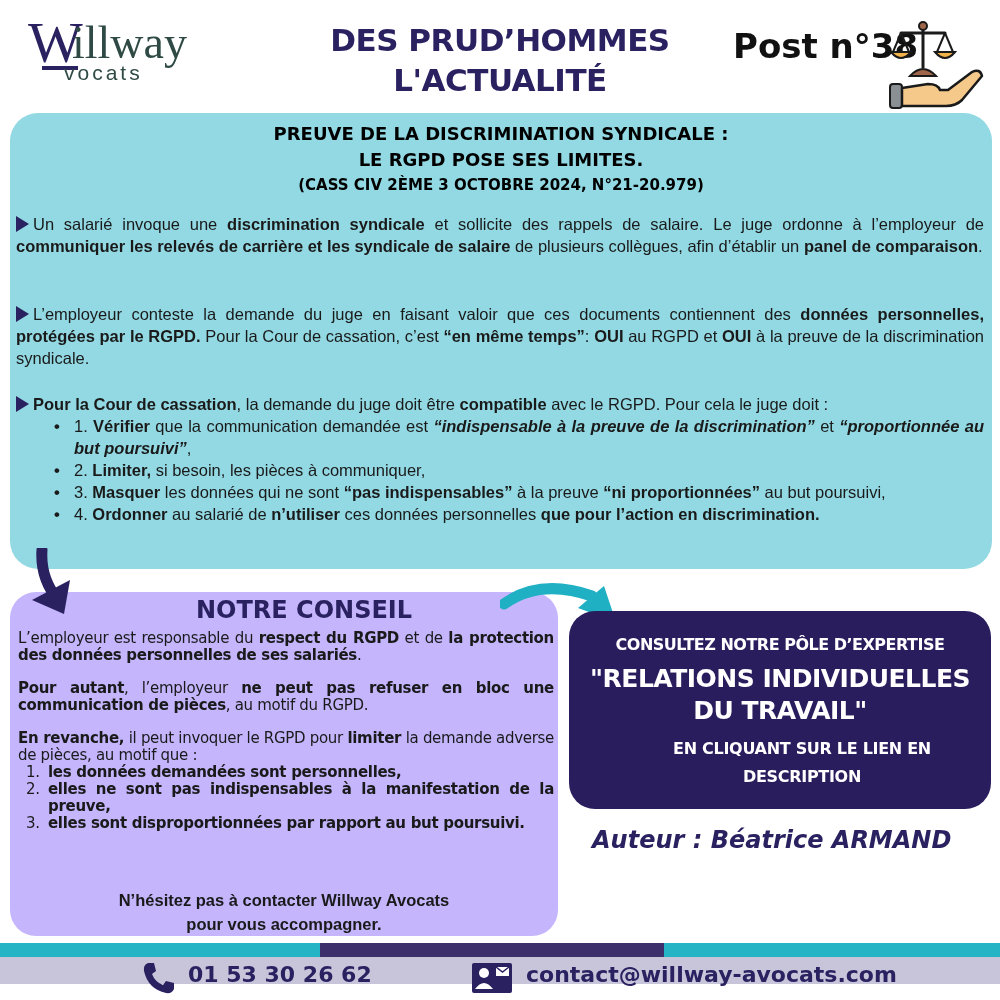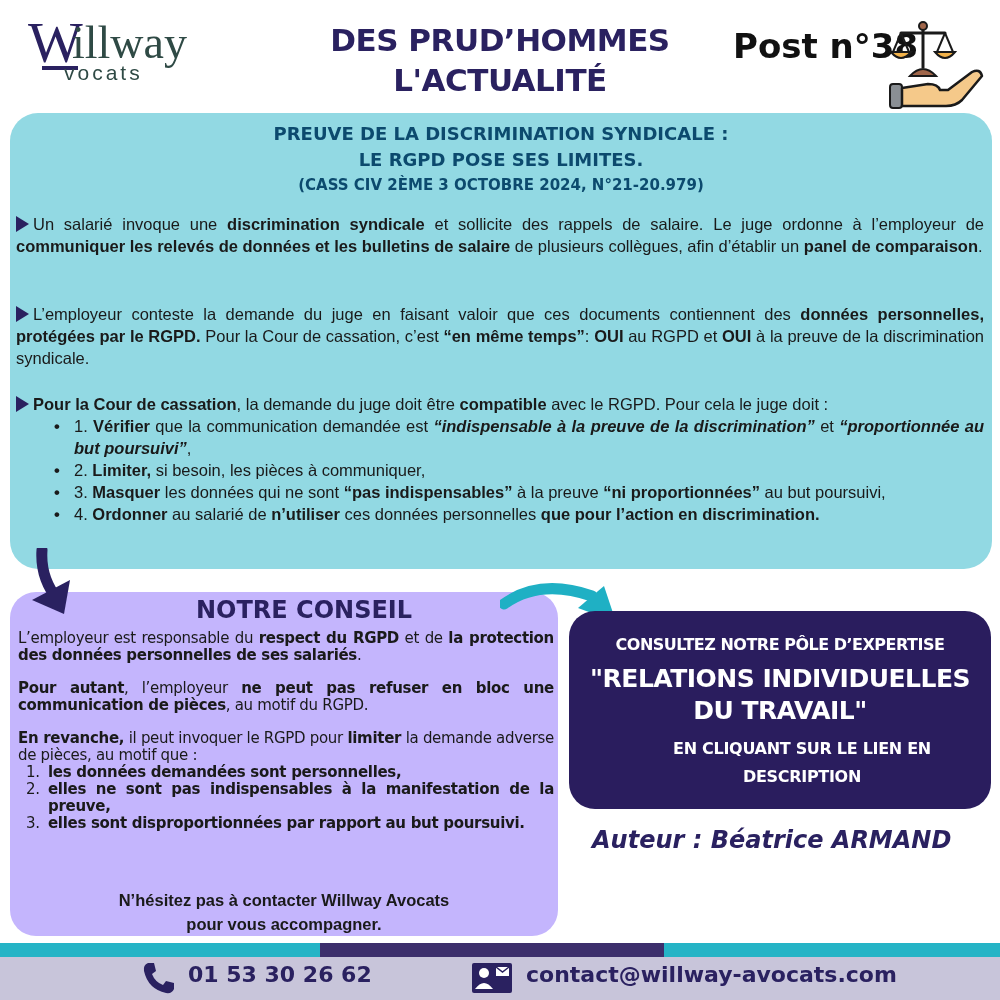--- a/index.html
+++ b/index.html
@@ -12,21 +12,21 @@
   .logo .illway { position: absolute; left: 44px; top: 6px; font-family: "Liberation Serif", serif; font-size: 46px; color: #2f4a45; line-height: 1; }
   .logo .vocats { position: absolute; left: 36px; top: 48px; font-family: "Liberation Sans", sans-serif; font-size: 21px; color: #2f4a45; letter-spacing: 3px; line-height: 1; }
   .logo .a-cross { position: absolute; left: 14px; top: 52px; width: 36px; height: 4px; background: #2a2160; }
 
   .main-title { position: absolute; left: 290px; top: 20px; width: 420px; text-align: center; font-family: "DejaVu Sans", sans-serif; font-weight: bold; font-size: 31px; line-height: 40px; color: #2a2160; letter-spacing: -0.5px; }
   .post-num { position: absolute; left: 733px; top: 26px; font-family: "DejaVu Sans", sans-serif; font-weight: bold; font-size: 34px; color: #111; }
   .justice-icon { position: absolute; left: 888px; top: 18px; width: 100px; height: 92px; }
 
   
   .panel-top { position: absolute; left: 10px; top: 113px; width: 982px; height: 456px; background: #92d9e3; border-radius: 28px; }
-  .panel-title { position: absolute; left: 0; top: 8px; width: 100%; text-align: center; font-family: "DejaVu Sans", sans-serif; font-weight: bold; color: #0c4a6e; }
+  .panel-title { position: absolute; left: 0; top: 8px; width: 100%; text-align: center; font-family: "DejaVu Sans", sans-serif; font-weight: bold; color: #000000; }
   .panel-title .l1, .panel-title .l2 { font-size: 18px; line-height: 26px; display: block; }
   .panel-title .l3 { font-size: 15px; line-height: 24px; display: block; }
 
   .para { position: absolute; left: 6px; width: 968px; font-family: "Liberation Sans", sans-serif; font-size: 16.5px; line-height: 22px; color: #1a1a1a; text-align: justify; }
   .para .tri { display: inline-block; width: 0; height: 0; border-top: 8px solid transparent; border-bottom: 8px solid transparent; border-left: 13px solid #2a2160; margin-right: 4px; vertical-align: -2px; }
   .para b { font-weight: bold; }
   .p1 { top: 100px; }
   .p2 { top: 190px; }
   .p3 { top: 280px; }
   .bullets { list-style: none; margin-top: 0; padding-left: 38px; }
@@ -53,21 +53,21 @@
   .expertise .e2 { position: absolute; left: 0; top: 52px; width: 100%; font-size: 25px; line-height: 32px; letter-spacing: -0.5px; }
   .expertise .e3 { position: absolute; left: 0; top: 124px; width: 100%; font-size: 16px; line-height: 28px; letter-spacing: -0.3px; padding-left: 44px; }
 
   .author { position: absolute; left: 592px; top: 826px; font-family: "DejaVu Sans", sans-serif; font-weight: bold; font-style: italic; font-size: 24px; color: #2a2160; letter-spacing: 0px; }
 
   
   .stripe { position: absolute; top: 943px; height: 14px; }
   .stripe.s1 { left: 0; width: 320px; background: #25b4c6; }
   .stripe.s2 { left: 320px; width: 344px; background: #3c2f6c; }
   .stripe.s3 { left: 664px; width: 336px; background: #25b4c6; }
-  .footer { position: absolute; left: 0; top: 957px; width: 1000px; height: 43px; background: #c8c5da; }
+  .footer { position: absolute; left: 0; top: 957px; width: 1000px; height: 27px; background: #c8c5da; }
   .phone-icon { position: absolute; left: 142px; top: 4px; width: 34px; height: 34px; }
   .phone { position: absolute; left: 188px; top: 5px; font-family: "DejaVu Sans", sans-serif; font-weight: bold; font-size: 22px; color: #2a2160; }
   .contact-icon { position: absolute; left: 472px; top: 6px; width: 40px; height: 30px; }
   .email { position: absolute; left: 526px; top: 5px; font-family: "DejaVu Sans", sans-serif; font-weight: bold; font-size: 22px; color: #2a2160; }
 </style>
 </head>
 <body>
 
 <div class="logo">
   <span class="w">W</span>
@@ -101,21 +101,21 @@
 </svg>
 
 <div class="panel-top">
   <div class="panel-title">
     <span class="l1">PREUVE DE LA DISCRIMINATION SYNDICALE :</span>
     <span class="l2">LE RGPD POSE SES LIMITES.</span>
     <span class="l3">(CASS CIV 2ÈME 3 OCTOBRE 2024, N°21-20.979)</span>
   </div>
 
   <div class="para p1">
-    <span class="tri"></span><span>Un salarié invoque une <b>discrimination syndicale</b> et sollicite des rappels de salaire. Le juge ordonne à l’employeur de <b>communiquer les relevés de données et les bulletins de salaire</b> de plusieurs collègues, afin d’établir un <b>panel de comparaison</b>.</span>
+    <span class="tri"></span><span>Un salarié invoque une <b>discrimination syndicale</b> et sollicite des rappels de salaire. Le juge ordonne à l’employeur de <b>communiquer les relevés de carrière et les syndicale de salaire</b> de plusieurs collègues, afin d’établir un <b>panel de comparaison</b>.</span>
   </div>
 
   <div class="para p2">
     <span class="tri"></span><span>L’employeur conteste la demande du juge en faisant valoir que ces documents contiennent des <b>données personnelles, protégées par le RGPD.</b> Pour la Cour de cassation, c’est <b>“en même temps”</b>: <b>OUI</b> au RGPD et <b>OUI</b> à la preuve de la discrimination syndicale.</span>
   </div>
 
   <div class="para p3">
     <span class="tri"></span><span><b>Pour la Cour de cassation</b>, la demande du juge doit être <b>compatible</b> avec le RGPD. Pour cela le juge doit :</span>
     <ul class="bullets">
       <li>1. <b>Vérifier</b> que la communication demandée est <b style="font-style: italic;">“indispensable à la preuve de la discrimination”</b> et <b style="font-style: italic;">“proportionnée au but poursuivi”</b>,</li>

